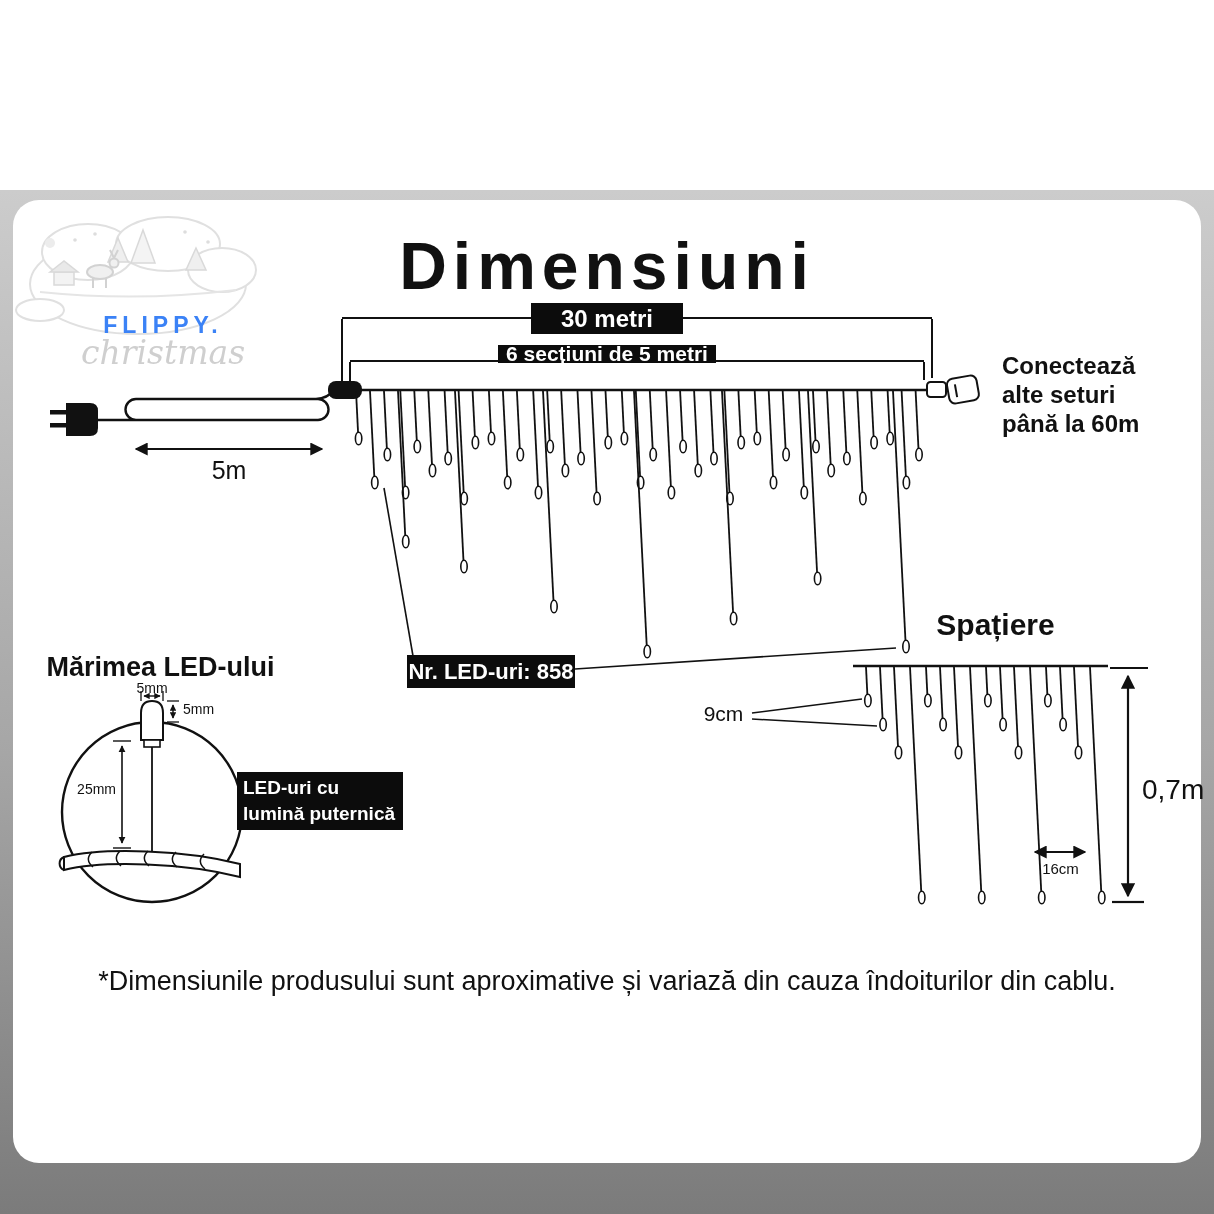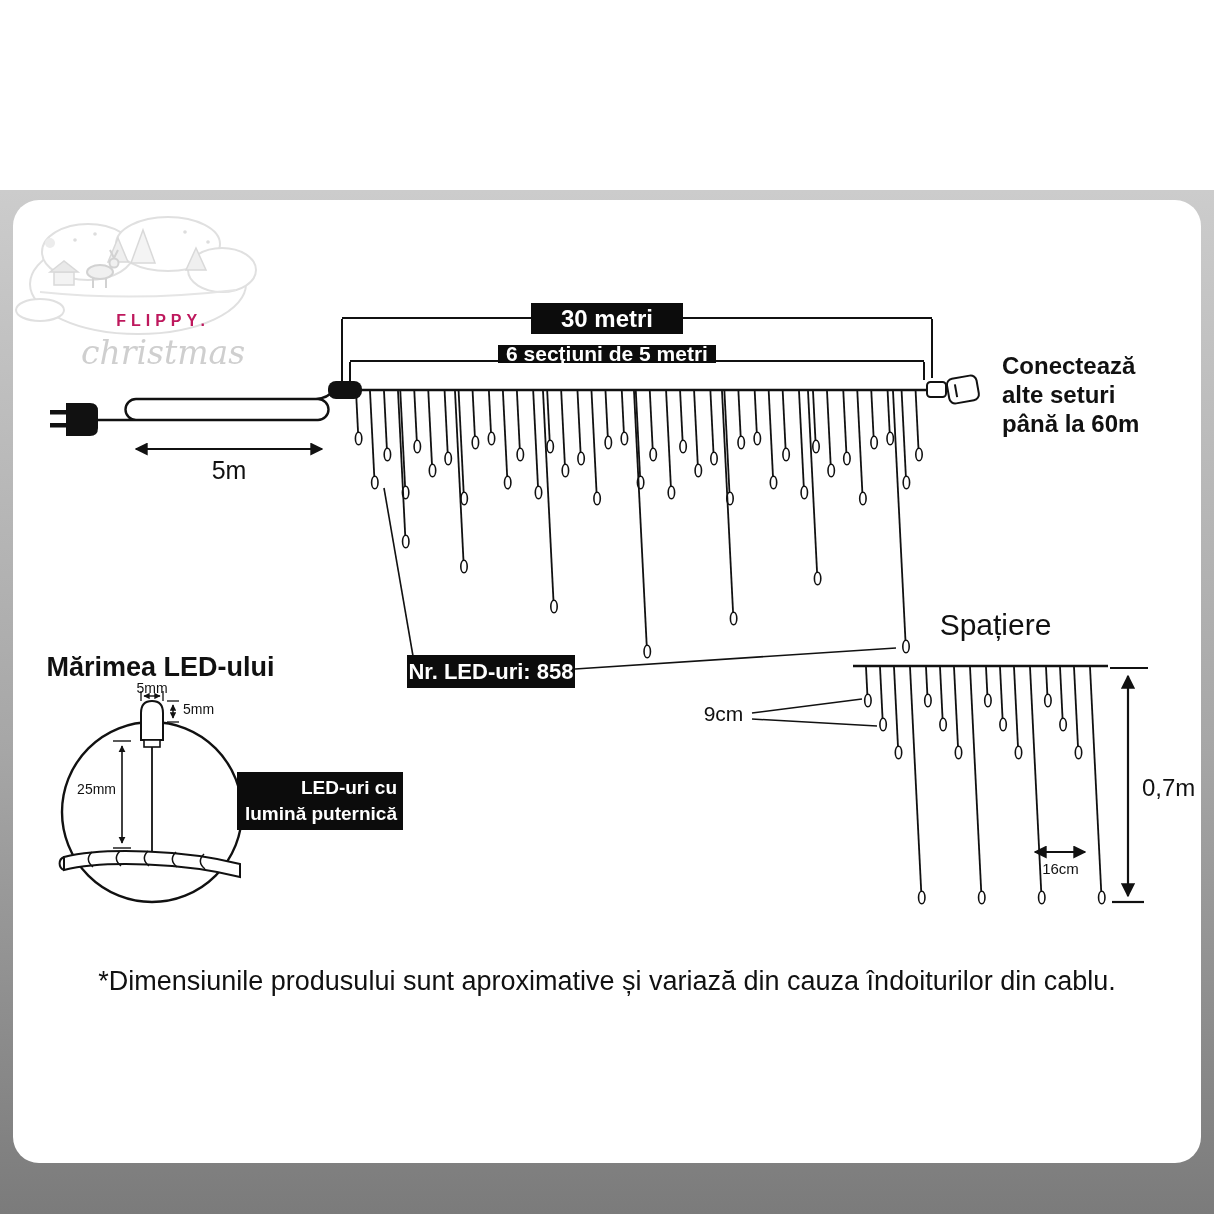--- a/index.html
+++ b/index.html
@@ -3,38 +3,38 @@
 <meta charset="utf-8">
 <style>
   *{margin:0;padding:0;box-sizing:border-box}
   html,body{width:1214px;height:1214px;background:#fff;font-family:"Liberation Sans",sans-serif;color:#111}
   .stage{position:relative;width:1214px;height:1214px;overflow:hidden;background:#fff}
   .gray-bg{position:absolute;left:0;top:190px;width:1214px;height:1024px;
            background:linear-gradient(180deg,#cccccc 0%,#a6a6a6 55%,#7b7b7b 100%)}
   .panel{position:absolute;left:13px;top:200px;width:1188px;height:963px;background:#fff;border-radius:26px}
   #lines{position:absolute;left:0;top:0}
   .lbl{position:absolute;color:#111}
-  .box{position:absolute;background:#0c0c0c;color:#fff;display:flex;align-items:center;justify-content:center;text-align:right}
+  .box{position:absolute;background:#0c0c0c;color:#fff;display:flex;align-items:center;justify-content:center;text-align:left}
   #title{left:0;top:228px;width:1214px;text-align:center;font-size:66px;font-weight:700;letter-spacing:6px}
   .box-30m{left:531px;top:303px;width:152px;height:31px;font-size:24px;font-weight:700}
   .box-6s{left:498px;top:345px;width:218px;height:18px;font-size:21px;font-weight:700}
   #lbl-5m{left:194px;top:456px;width:70px;text-align:center;font-size:25px}
   #connect-note{left:1002px;top:352px;width:155px;font-size:24px;font-weight:700;line-height:1.2;white-space:pre-line}
   .box-ledcount{left:407px;top:655px;width:168px;height:33px;font-size:22px;font-weight:700}
-  #spatiere-title{left:918px;top:608px;width:155px;text-align:center;font-size:30px;font-weight:400}
+  #spatiere-title{left:918px;top:608px;width:155px;text-align:center;font-size:30px;font-weight:700}
   #lbl-9cm{left:696px;top:702px;width:55px;text-align:center;font-size:21px}
   #lbl-16cm{left:1028px;top:860px;width:65px;text-align:center;font-size:15px}
-  #lbl-07m{left:1142px;top:774px;width:62px;font-size:24px}
+  #lbl-07m{left:1142px;top:774px;width:62px;font-size:28px}
   #marimea-title{left:38px;top:652px;width:245px;text-align:center;font-size:27px;font-weight:700}
   #lbl-5mm-top{left:127px;top:680px;width:50px;text-align:center;font-size:14px}
   #lbl-5mm-right{left:183px;top:701px;font-size:14px}
   #lbl-25mm{left:70px;top:781px;width:46px;text-align:right;font-size:14px}
   .box-leddesc{left:237px;top:772px;width:166px;height:58px;font-size:19px;font-weight:700;line-height:1.35;padding:0 6px}
   #footer-note{left:13px;top:966px;width:1188px;text-align:center;font-size:27px}
-  #logo-brand{left:63px;top:312px;width:200px;text-align:center;font-size:16px;letter-spacing:5px;color:#be185d;font-weight:600}
+  #logo-brand{left:63px;top:312px;width:200px;text-align:center;font-size:23px;letter-spacing:5px;color:#3b82f6;font-weight:600}
   #logo-script{left:63px;top:333px;width:200px;text-align:center;font-family:"DejaVu Serif",serif;font-style:italic;font-size:33px;color:#cfcfcf}
 </style>
 </head>
 <body>
 
 <div class="stage">
   <div class="gray-bg"></div>
   <div class="panel"></div>
 
   <svg id="lines" width="1214" height="1214" viewBox="0 0 1214 1214">
@@ -276,20 +276,21 @@
         <ellipse cx="1047.9" cy="700.5" rx="3.2" ry="6.3" fill="#fff" stroke="#111" stroke-width="1.6"></ellipse>
         <line x1="1060" y1="667" x2="1062.6" y2="719" stroke="#111" stroke-width="1.8"></line>
         <ellipse cx="1063.1" cy="724.5" rx="3.2" ry="6.3" fill="#fff" stroke="#111" stroke-width="1.6"></ellipse>
         <line x1="1074" y1="667" x2="1078" y2="747" stroke="#111" stroke-width="1.8"></line>
         <ellipse cx="1078.5" cy="752.5" rx="3.2" ry="6.3" fill="#fff" stroke="#111" stroke-width="1.6"></ellipse>
         <line x1="1090" y1="667" x2="1101.25" y2="892" stroke="#111" stroke-width="1.8"></line>
         <ellipse cx="1101.75" cy="897.5" rx="3.2" ry="6.3" fill="#fff" stroke="#111" stroke-width="1.6"></ellipse>
       </g>
   </svg>
 
+  <div class="lbl" id="title">Dimensiuni</div>
 
   <div class="lbl" id="logo-brand">FLIPPY.</div>
   <div class="lbl" id="logo-script">christmas</div>
 
   <div class="box box-30m">30 metri</div>
   <div class="box box-6s">6 secțiuni de 5 metri</div>
   <div class="lbl" id="lbl-5m">5m</div>
   <div class="lbl" id="connect-note">Conectează
 alte seturi
 până la 60m</div>

